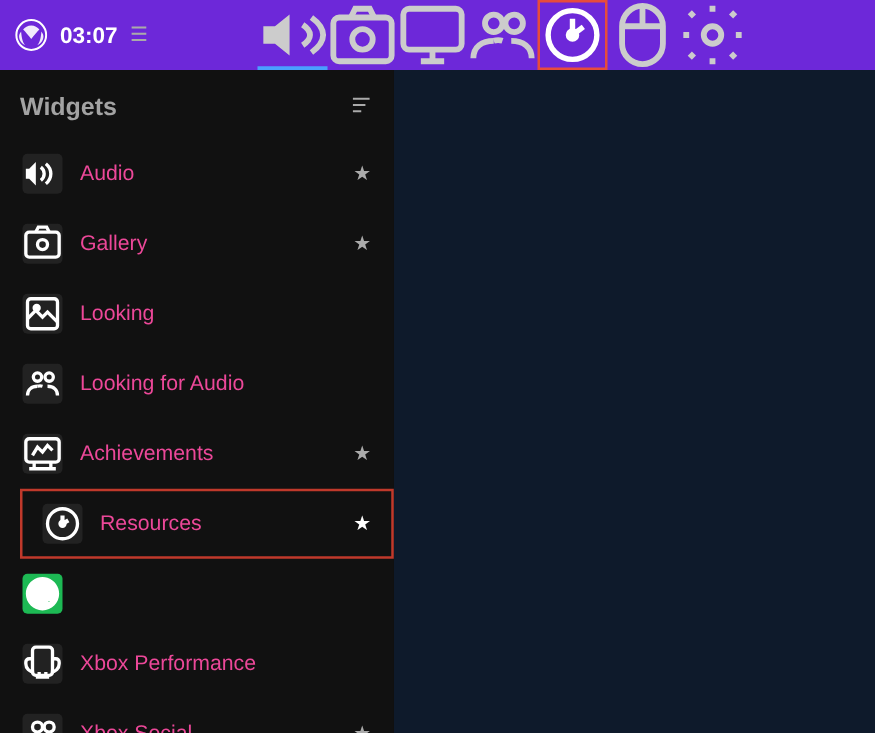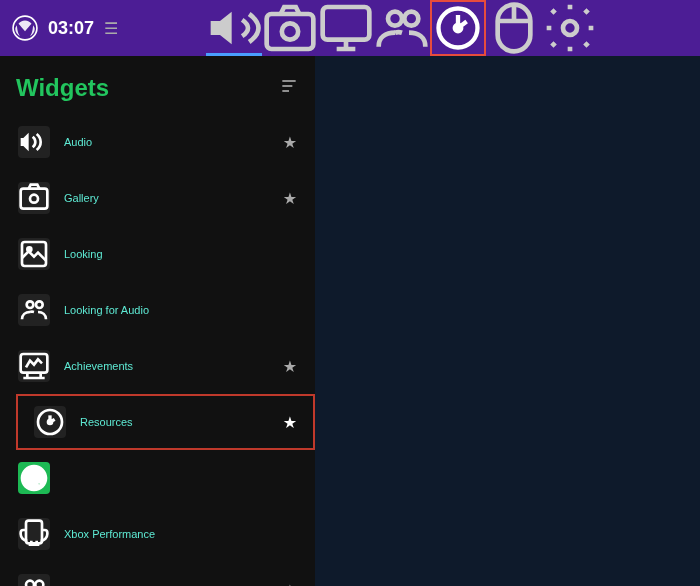--- a/index.html
+++ b/index.html
@@ -10,21 +10,21 @@
       background: #0e1a2b;
       font-family: 'Segoe UI', Arial, sans-serif;
       color: #fff;
       overflow: hidden;
     }
 
     
     .topbar {
       display: flex;
       height: 56px;
-      background: #4c1d95;
+      background: #6d28d9;
       padding: 0 12px;
       gap: 24px;
     }
 
     .topbar-left {
       display: flex;
       align-items: center;
       gap: 10px;
       min-width: 170px;
     }
@@ -90,23 +90,23 @@
     }
 
     .sidebar-header {
       display: flex;
       align-items: center;
       justify-content: space-between;
       padding: 18px 16px 12px 16px;
     }
 
     .sidebar-title {
-      font-size: 24px;
+      font-size: 20px;
       font-weight: 700;
-      color: #22c55e;
+      color: #a3a3a3;
     }
 
     .filter-icon {
       color: #aaa;
       font-size: 18px;
       cursor: pointer;
     }
 
     .widget-list {
       list-style: none;
@@ -139,22 +139,22 @@
       font-size: 16px;
       color: #ddd;
     }
 
     .widget-icon.spotify {
       background: #1DB954;
     }
 
     .widget-label {
       flex: 1;
-      font-size: 11px;
-      color: #5eead4;
+      font-size: 17px;
+      color: #ec4899;
     }
 
     .star-icon {
       color: #aaa;
       font-size: 16px;
       margin-left: auto;
     }
 
     
     .content {

